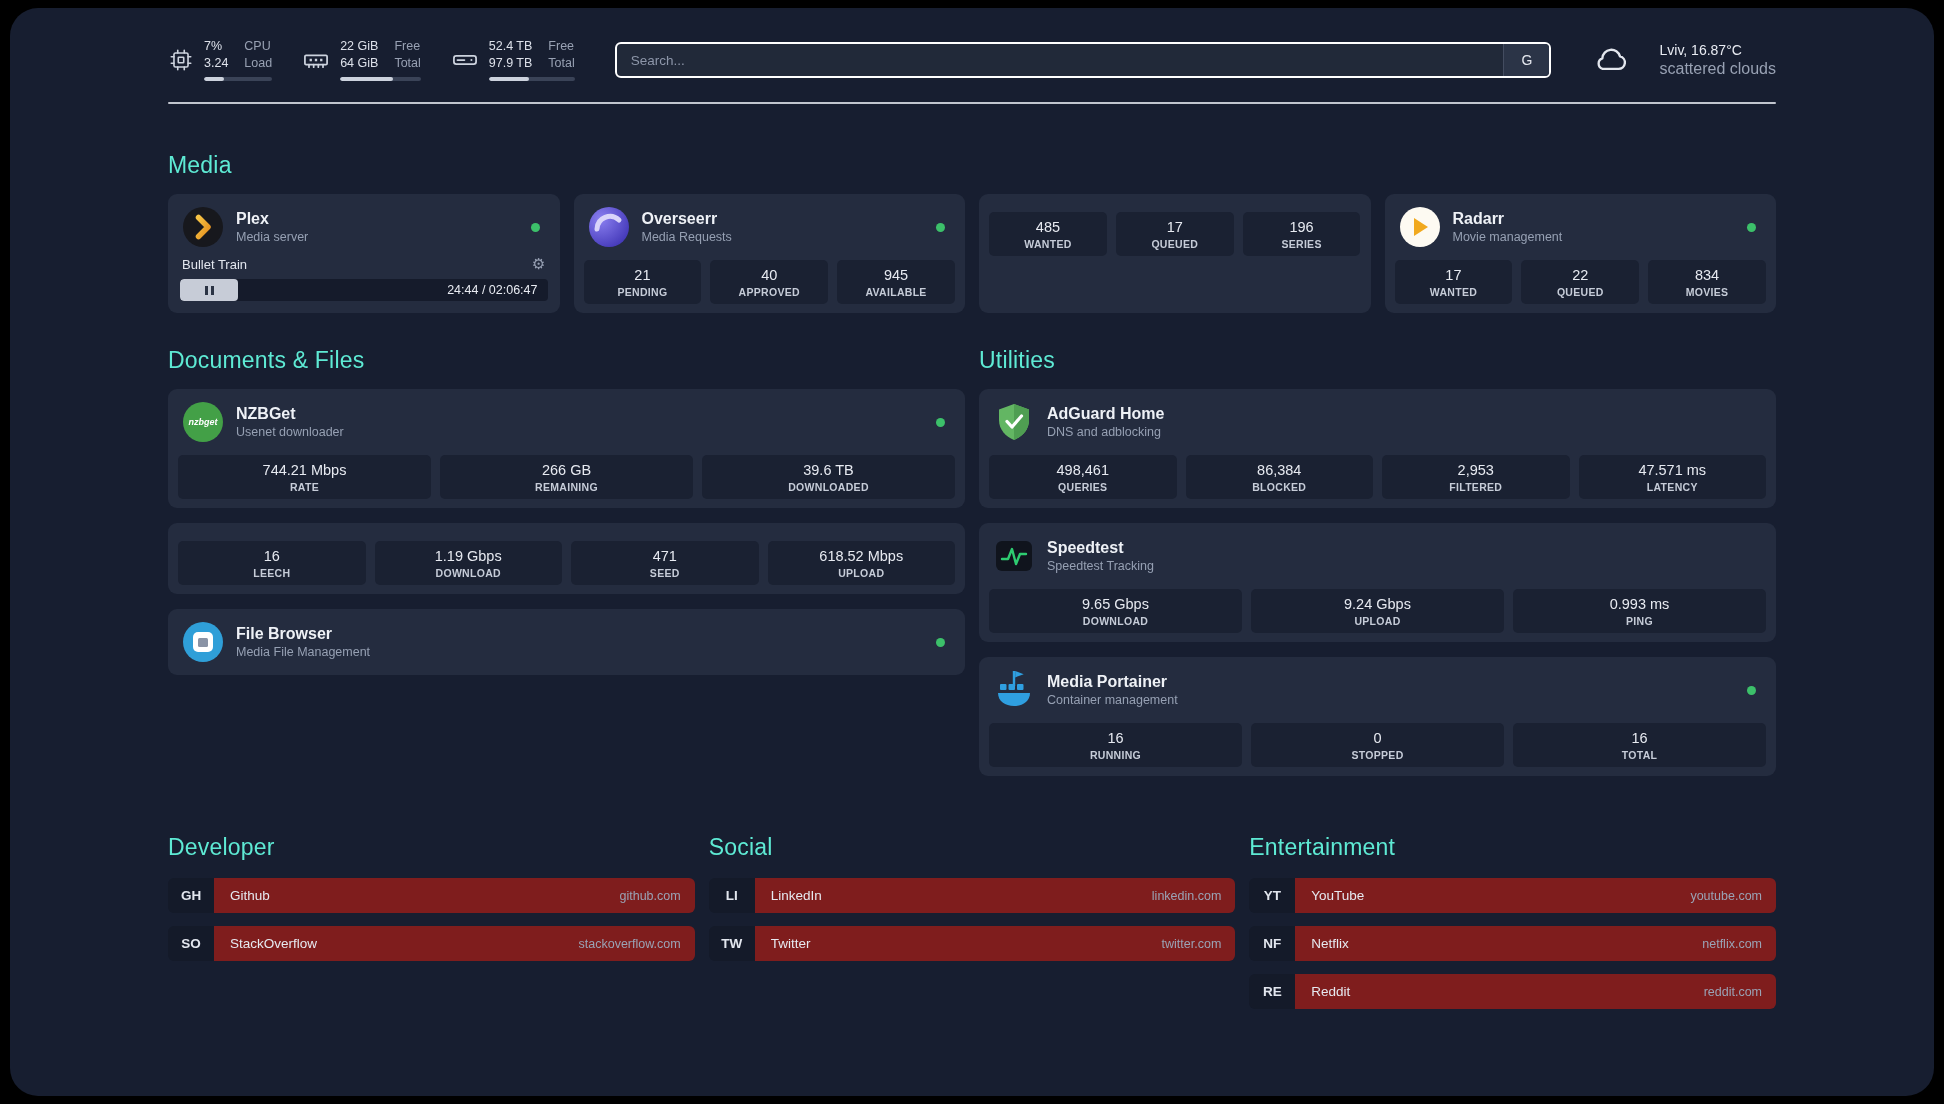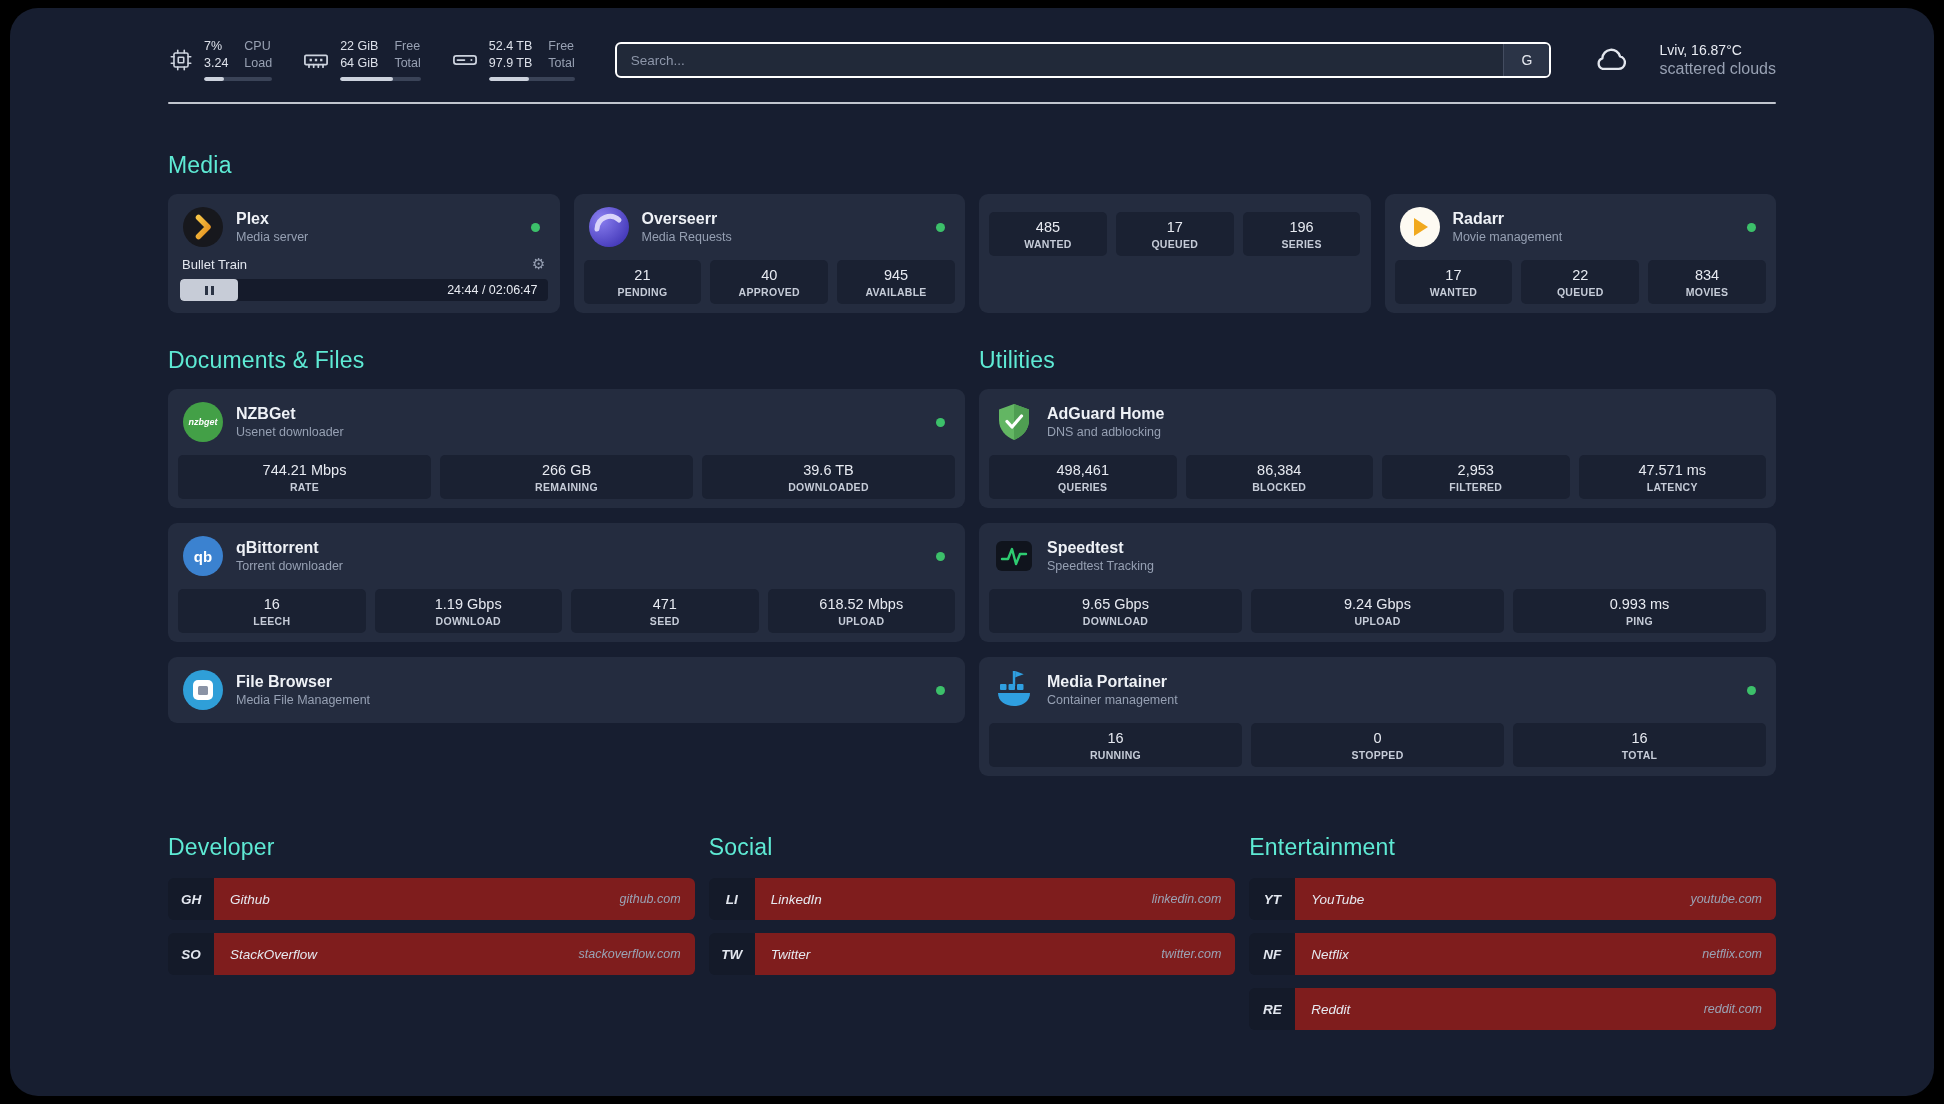--- a/index.html
+++ b/index.html
@@ -68,21 +68,21 @@
                align-items:center; justify-content:center; gap:3px; cursor:pointer; }
   .pause-btn i { display:block; width:3px; height:9px; background:#2b3344; }
   .ptime { position:absolute; right:10px; color:#e8ebf2; font-size:12.5px; }
 
   .cols { display:grid; grid-template-columns:1fr 1fr; gap:14px; margin-top:32px; }
   .col-cards { display:flex; flex-direction:column; gap:15px; margin-top:14px; }
 
   
   .bm-grid { display:grid; grid-template-columns:repeat(3,1fr); gap:14px; margin-top:56px; }
   .bm-list { display:flex; flex-direction:column; gap:13px; margin-top:16px; }
-  .bm-row { display:flex; height:42px; cursor:pointer;font-style:italic; }
+  .bm-row { display:flex; height:35px; cursor:pointer; }
   .bm-abbr { width:46px; background:#141a29; color:#e2e6ee; font-size:13.5px; font-weight:600;
              display:flex; align-items:center; justify-content:center; border-radius:6px 0 0 6px; flex:0 0 46px; }
   .bm-bar { flex:1; background:#7f1d1d; display:flex; align-items:center; justify-content:space-between;
             padding:0 14px 0 16px; border-radius:0 6px 6px 0; }
   .bm-name { color:#e6e9f0; font-size:13.5px; }
   .bm-url { color:#9aa3b5; font-size:12.5px; }
 </style>
 </head>
 <body>
 
@@ -320,30 +320,20 @@
               <div class="stat-label">REMAINING</div>
             </div>
             <div class="stat">
               <div class="stat-value">39.6 TB</div>
               <div class="stat-label">DOWNLOADED</div>
             </div>
           </div>
         </div>
 
         <div class="card">
-          <div class="card-head">
-            <span class="svc-icon">
-              <span class="circle-icon icon-qb">qb</span>
-            </span>
-            <div class="svc-text">
-              <div class="svc-title">qBittorrent</div>
-              <div class="svc-sub">Torrent downloader</div>
-            </div>
-            <span class="dot"></span>
-          </div>
           <div class="stats">
             <div class="stat">
               <div class="stat-value">16</div>
               <div class="stat-label">LEECH</div>
             </div>
             <div class="stat">
               <div class="stat-value">1.19 Gbps</div>
               <div class="stat-label">DOWNLOAD</div>
             </div>
             <div class="stat">

